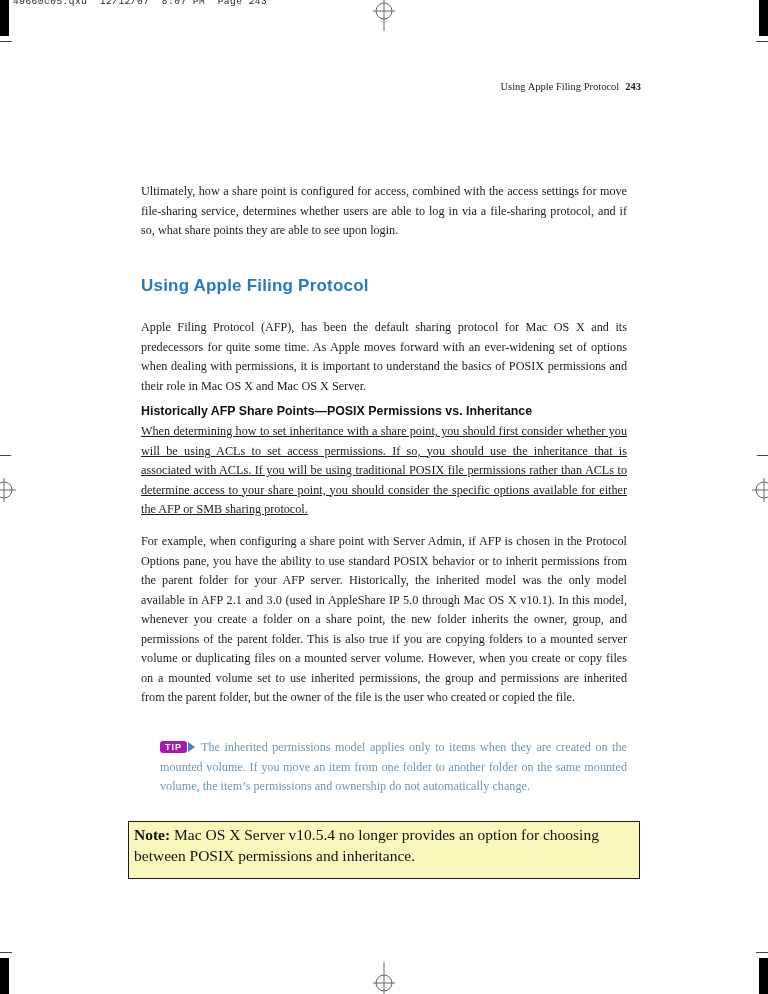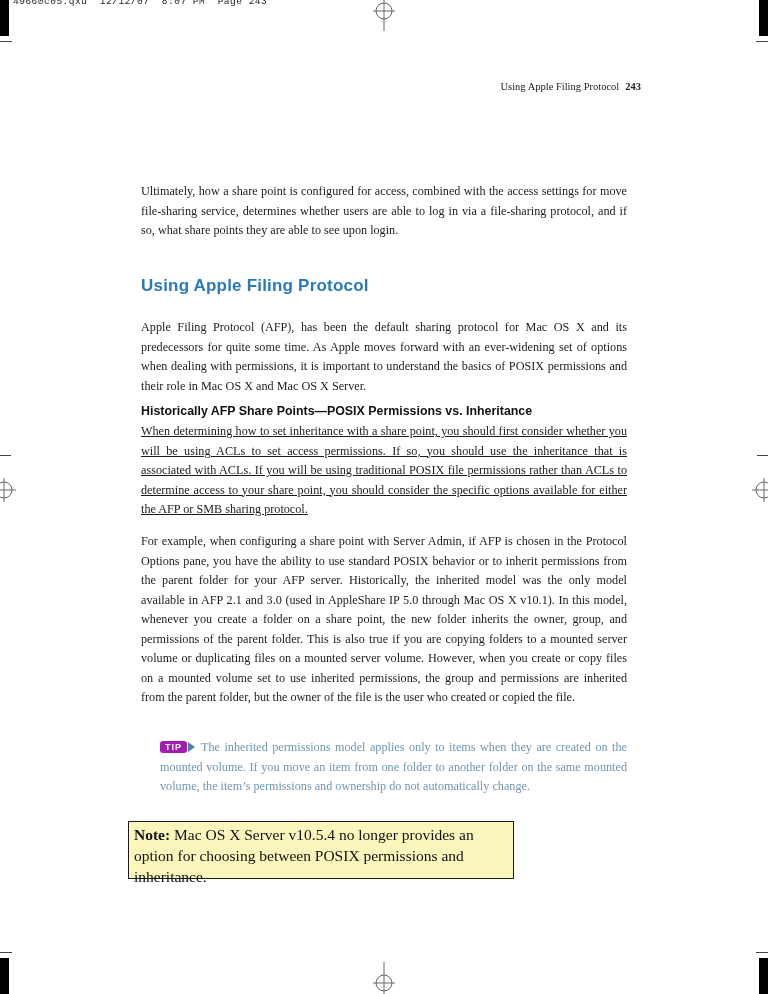--- a/index.html
+++ b/index.html
@@ -104,21 +104,21 @@
     border-bottom: 5px solid transparent;
     border-left: 7px solid #4d83a8;
     margin: 0 6px 0 1px;
     vertical-align: -1px;
   }
 
   
   .note-box {
     position: absolute;
     left: 128px; top: 821px;
-    width: 386px; height: 58px;
+    width: 512px; height: 58px;
     box-sizing: border-box;
     background: #fbf7bc;
     border: 1px solid #1a1a1a;
     padding: 2px 5px;
     font-size: 15.5px;
     line-height: 21px;
     color: #111;
   }
   .note-label { font-weight: bold; }
 </style>

